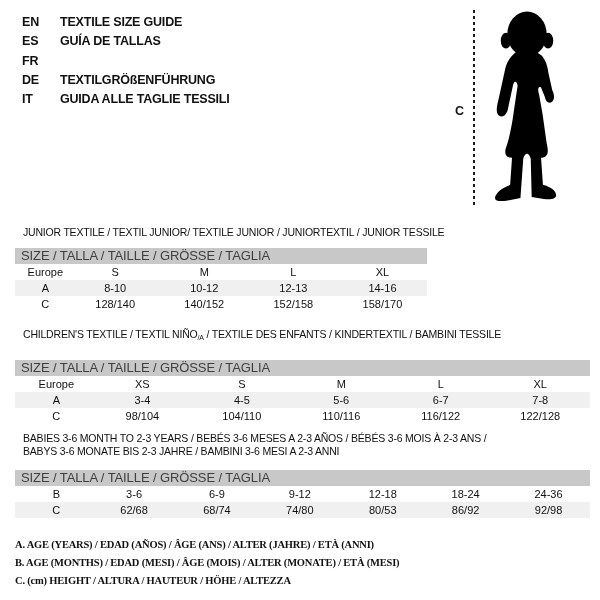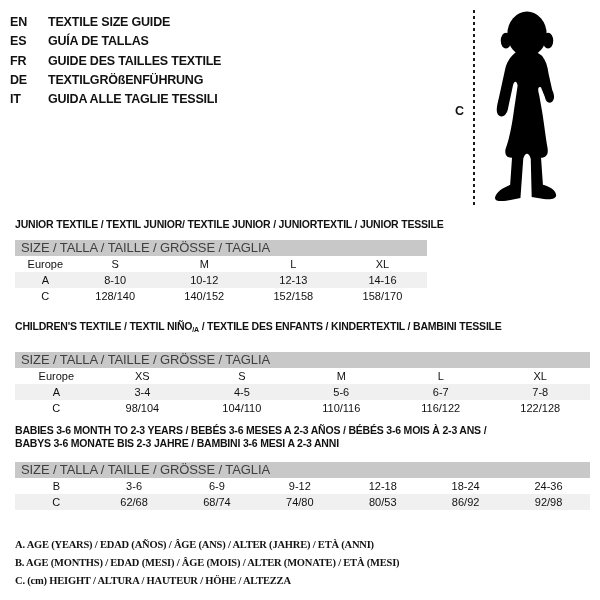--- a/index.html
+++ b/index.html
@@ -3,38 +3,38 @@
 <meta charset="utf-8">
 <style>
   html,body{margin:0;padding:0;}
   body{
     width:600px;height:600px;position:relative;overflow:hidden;
     background:#ffffff;
     font-family:"Liberation Sans","DejaVu Sans",sans-serif;
     color:var(--text,#111111);
   }
   
-  .lang-list{position:absolute;left:10px;top:13px;}
+  .lang-list{position:absolute;left:22px;top:13px;}
   .lang-row{display:flex;line-height:19.3px;font-size:12.5px;font-weight:bold;letter-spacing:-0.2px;}
   .lang-code{width:38px;flex:0 0 38px;}
   
   .figure{position:absolute;left:450px;top:4px;width:148px;height:212px;}
   .measure-line{
     position:absolute;left:23px;top:6px;width:2px;height:198px;
     background:repeating-linear-gradient(to bottom,#1a1a1a 0 3px,transparent 3px 6px);
   }
   .measure-label{position:absolute;left:5px;top:100px;font-size:12.5px;font-weight:bold;}
   .baby-svg{position:absolute;left:30px;top:2px;}
   
   .size-section{position:absolute;left:15px;}
   .sec-junior{top:218px;width:412px;}
   .sec-children{top:320px;width:575px;}
   .sec-babies{top:424px;width:575px;}
   .sec-heading{
-    margin:0;font-size:10.5px;font-weight:bold;letter-spacing:-0.2px;
+    margin:8px;font-size:10.5px;font-weight:normal;letter-spacing:-0.2px;
     line-height:13px;white-space:nowrap;
   }
   .sec-junior .sec-heading{margin-bottom:9px;}
   .sec-children .sec-heading{margin-bottom:16px;}
   .sec-babies .sec-heading{margin-bottom:12px;}
   .sub{font-size:7px;vertical-align:-2px;}
   .size-bar{
     height:16px;line-height:16px;background:var(--header-bar-bg,#c8c8c8);
     color:var(--bar-text,#3f3f3f);font-size:13px;padding-left:6px;
     letter-spacing:-0.1px;
@@ -54,21 +54,20 @@
   <div class="lang-row">
     <span class="lang-code">EN</span>
     <span class="lang-label">TEXTILE SIZE GUIDE</span>
   </div>
   <div class="lang-row">
     <span class="lang-code">ES</span>
     <span class="lang-label">GUÍA DE TALLAS</span>
   </div>
   <div class="lang-row">
     <span class="lang-code">FR</span>
-    <span class="lang-label">GUIDE DES TAILLES TEXTILE</span>
   </div>
   <div class="lang-row">
     <span class="lang-code">DE</span>
     <span class="lang-label">TEXTILGRÖßENFÜHRUNG</span>
   </div>
   <div class="lang-row">
     <span class="lang-code">IT</span>
     <span class="lang-label">GUIDA ALLE TAGLIE TESSILI</span>
   </div>
 </div>

